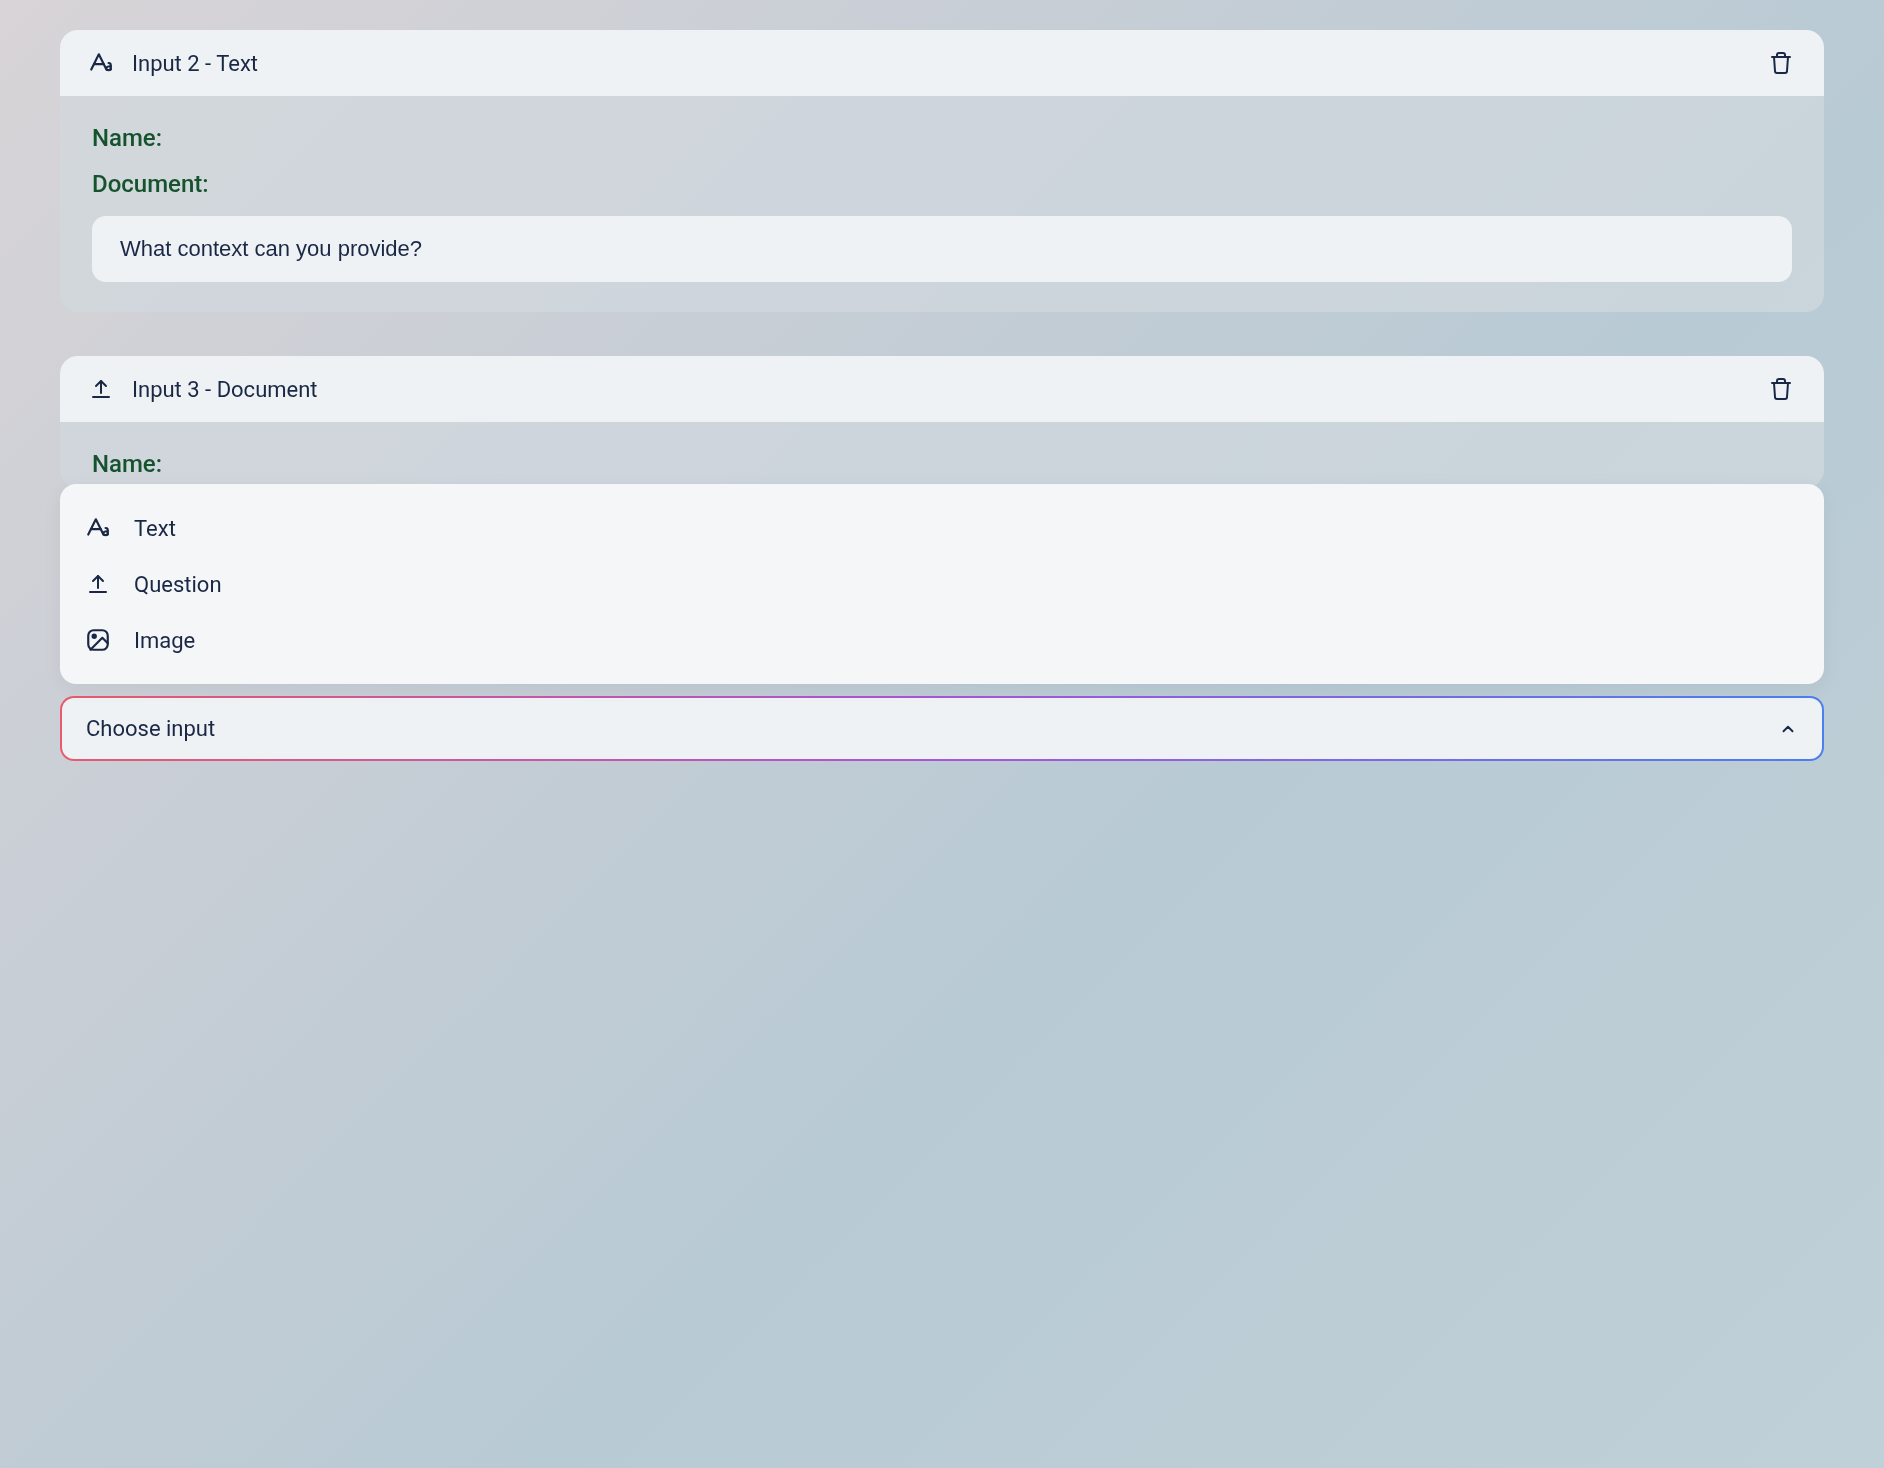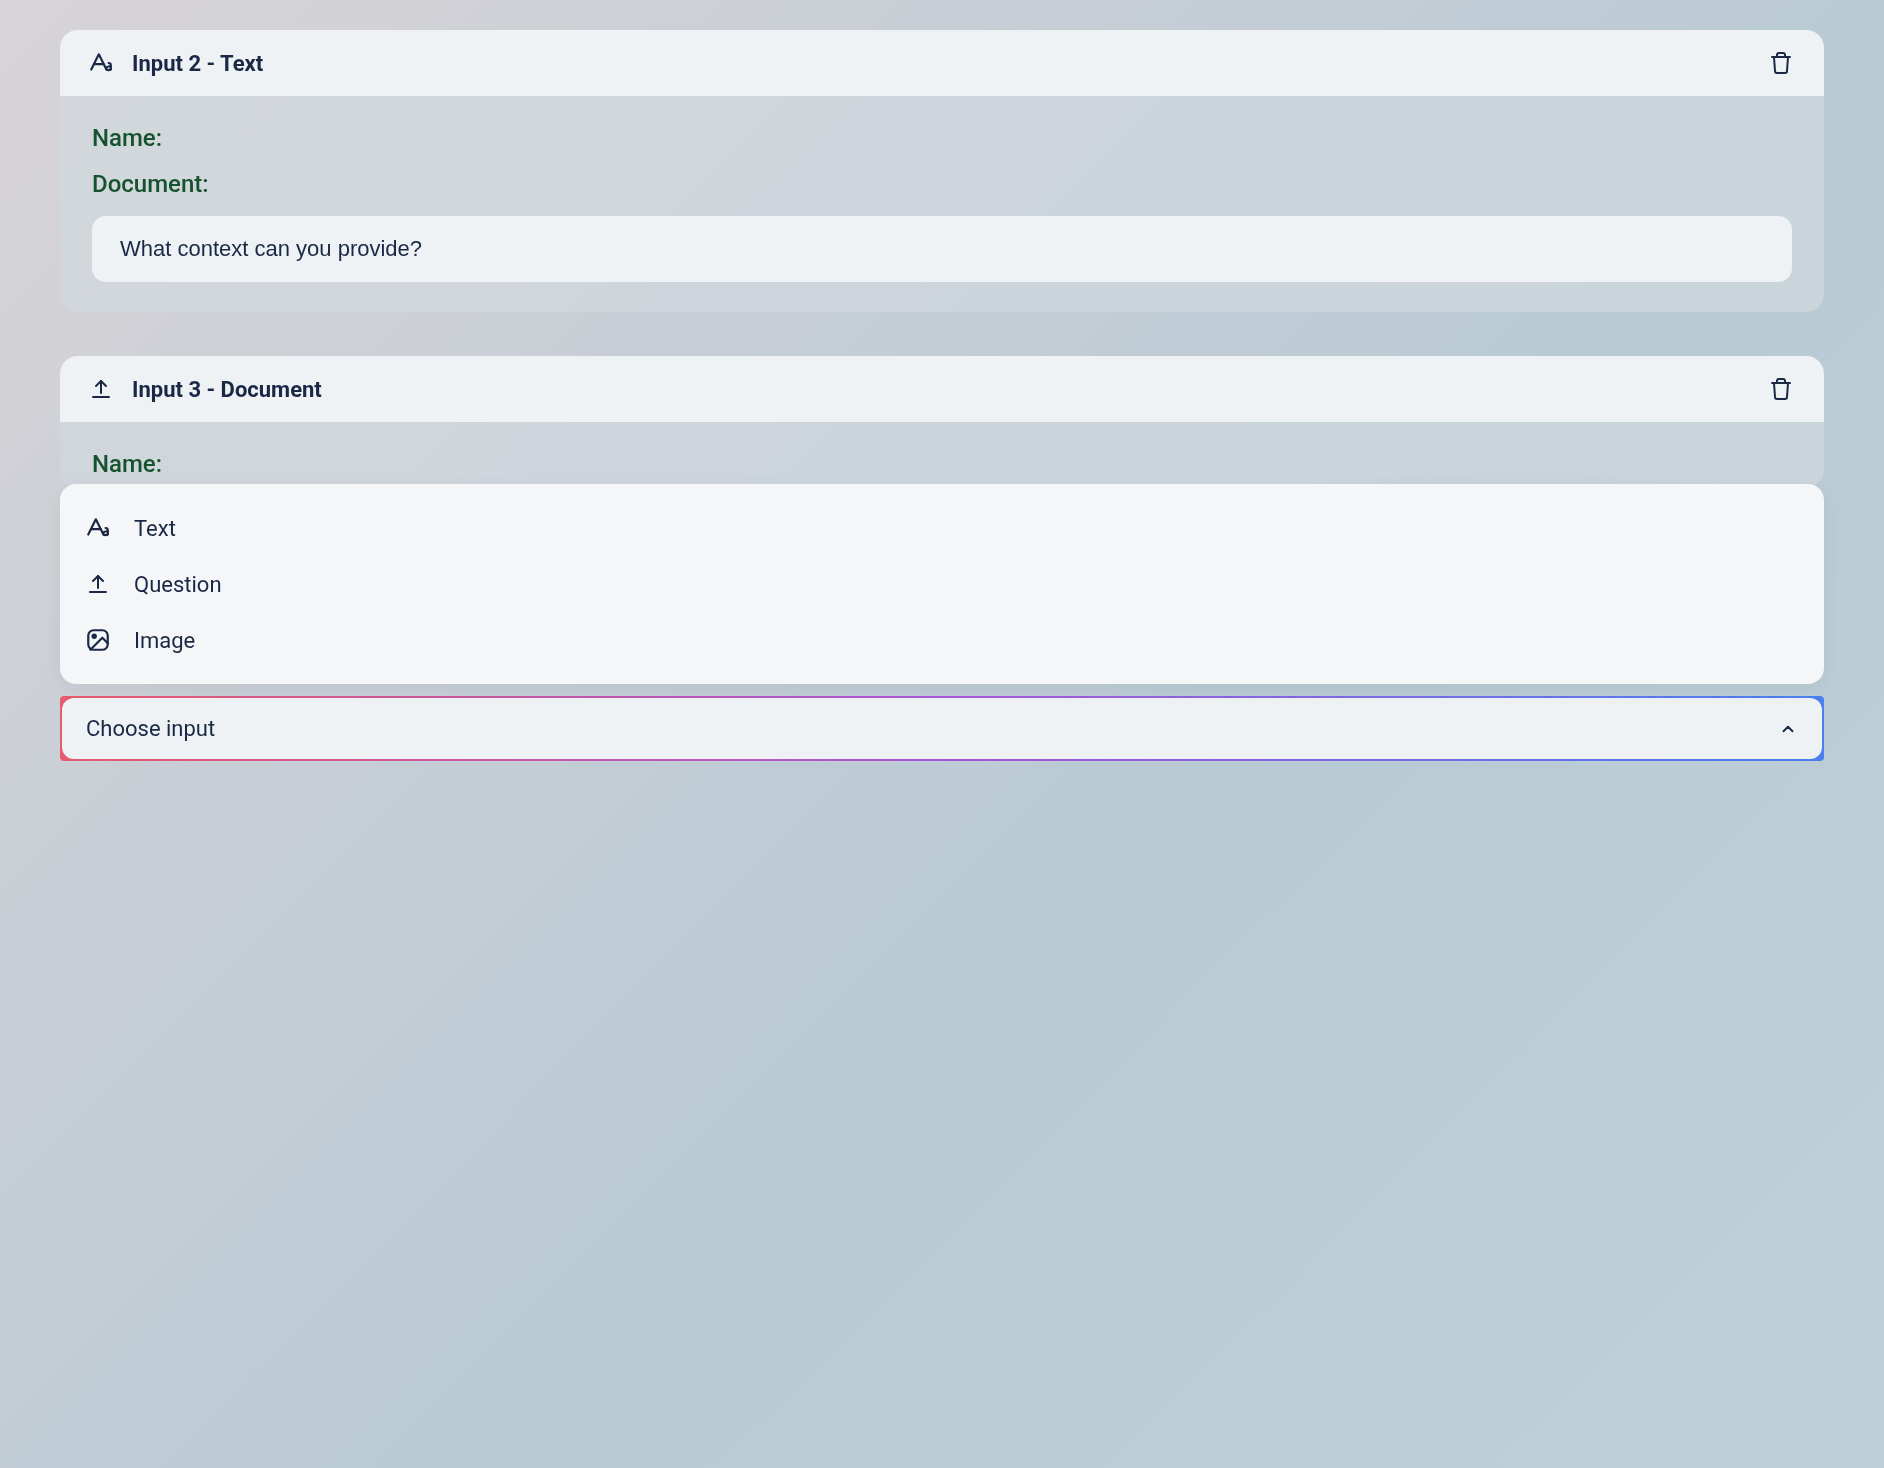--- a/index.html
+++ b/index.html
@@ -40,21 +40,21 @@
       width: 26px;
       height: 26px;
       display: flex;
       align-items: center;
       justify-content: center;
       color: #1a2846;
     }
     
     .card-title {
       font-size: 22px;
-      font-weight: 700;
+      font-weight: 400;
       color: #1a2846;
     }
     
     .trash-btn {
       background: none;
       border: none;
       cursor: pointer;
       width: 30px;
       height: 30px;
       display: flex;
@@ -151,21 +151,21 @@
       width: 28px;
       height: 28px;
       display: flex;
       align-items: center;
       justify-content: center;
       color: #1a2846;
     }
     
     .choose-input {
       background: #eef2f4;
-      border-radius: 4px;
+      border-radius: 14px;
       padding: 2px;
       position: relative;
       background: linear-gradient(90deg, #e85a6e 0%, #a855d8 50%, #4a7ff0 100%);
     }
     
     .choose-input-inner {
       background: #eef2f4;
       border-radius: 12px;
       padding: 18px 24px;
       display: flex;

